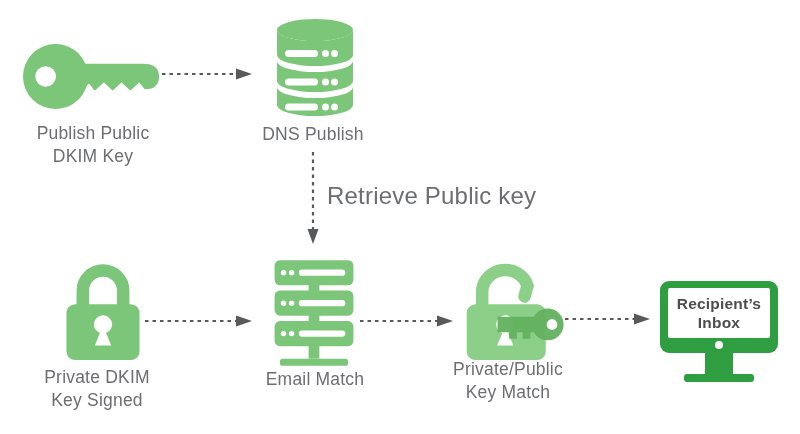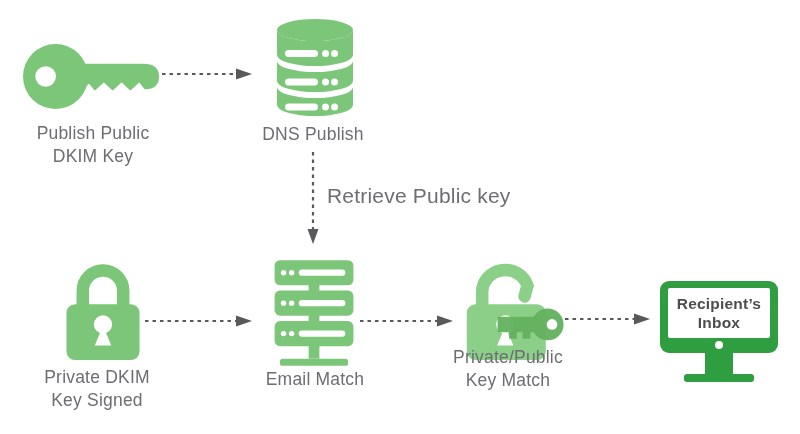--- a/index.html
+++ b/index.html
@@ -6,21 +6,21 @@
   .canvas{
     position:relative;width:800px;height:434px;background:#ffffff;overflow:hidden;
     font-family:"Liberation Sans",sans-serif;
   }
   .abs{position:absolute;}
   .lbl{
     position:absolute;color:#6d6e71;font-size:17.5px;line-height:23px;
     text-align:center;white-space:pre-line;letter-spacing:.2px;
   }
   .edge-lbl{
-    position:absolute;color:#6d6e71;font-size:21px;line-height:20px;
+    position:absolute;color:#6d6e71;font-size:24px;line-height:20px;
     white-space:pre-line;letter-spacing:.2px;
   }
   .arrow{position:absolute;display:block;}
   
   .monitor{position:absolute;left:660px;top:281px;width:124px;height:101px;}
   .m-frame{position:absolute;left:0;top:0;width:118px;height:72px;background:#2f9e41;border-radius:9px;}
   .m-screen{
     position:absolute;left:8px;top:7px;width:102px;height:50px;background:#ffffff;border-radius:2px;
     display:flex;align-items:center;justify-content:center;text-align:center;
     font-weight:bold;font-size:15.5px;line-height:1.25;color:#4d4d4f;white-space:pre-line;letter-spacing:.2px;
@@ -120,21 +120,21 @@
       <path d="M24 58 L24 38 A24 23 0 0 1 71 31 L68 42" fill="none" stroke="#8bcf88" stroke-width="13" stroke-linecap="round"></path>
       <rect x="8" y="50" width="82" height="58" rx="9" fill="#8bcf88"></rect>
       <circle cx="48" cy="71" r="9.5" fill="#ffffff"></circle>
       <path d="M48 73 L56.5 93 L39.5 93 Z" fill="#ffffff"></path>
       <g opacity="0.95">
         <path d="M40 63 H82 V79 H74 V86 H66 V79 H60 V86 H52 V79 H40 Z" fill="#63b15f"></path>
         <circle cx="92" cy="71" r="16.5" fill="#63b15f"></circle>
         <circle cx="96.5" cy="71" r="5.5" fill="#ffffff"></circle>
       </g>
     </svg>
-    <div class="lbl" style="left:428px;top:346px;width:160px">Private/Public
+    <div class="lbl" style="left:428px;top:358px;width:160px">Private/Public
 Key Match</div>
   </div>
 
   <svg class="arrow" style="left:565px;top:312px" width="85" height="14">
     <line x1="0" y1="7" x2="70" y2="7" stroke="#58595b" stroke-width="2.2" stroke-dasharray="3.5 4"></line>
     <polygon points="69,1.5 85,7 69,12.5" fill="#58595b"></polygon>
   </svg>
 
   <div class="monitor">
     <div class="m-frame"></div>

